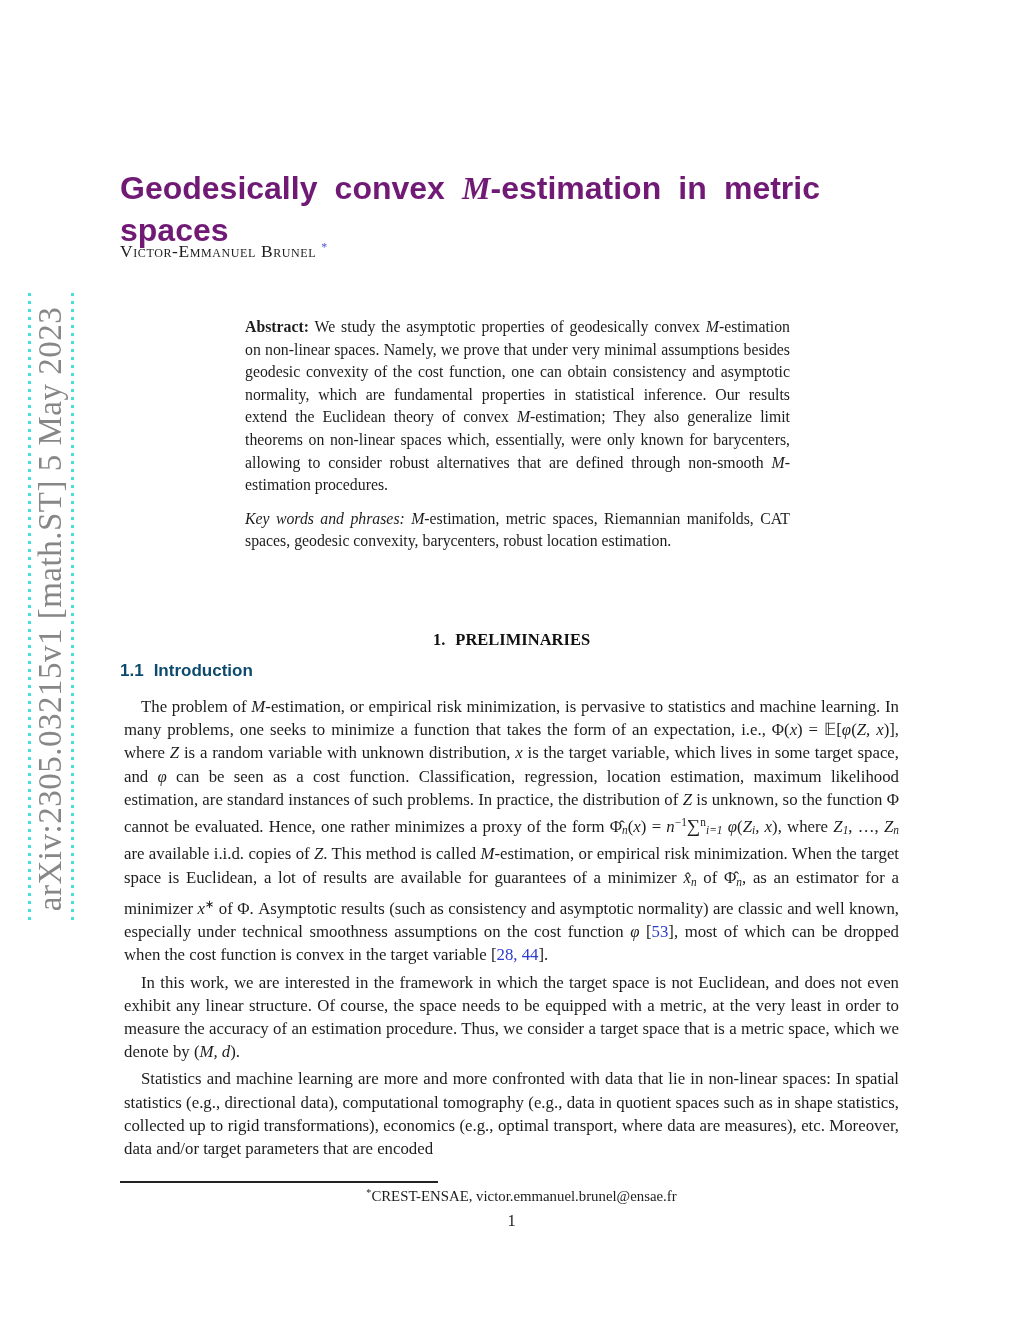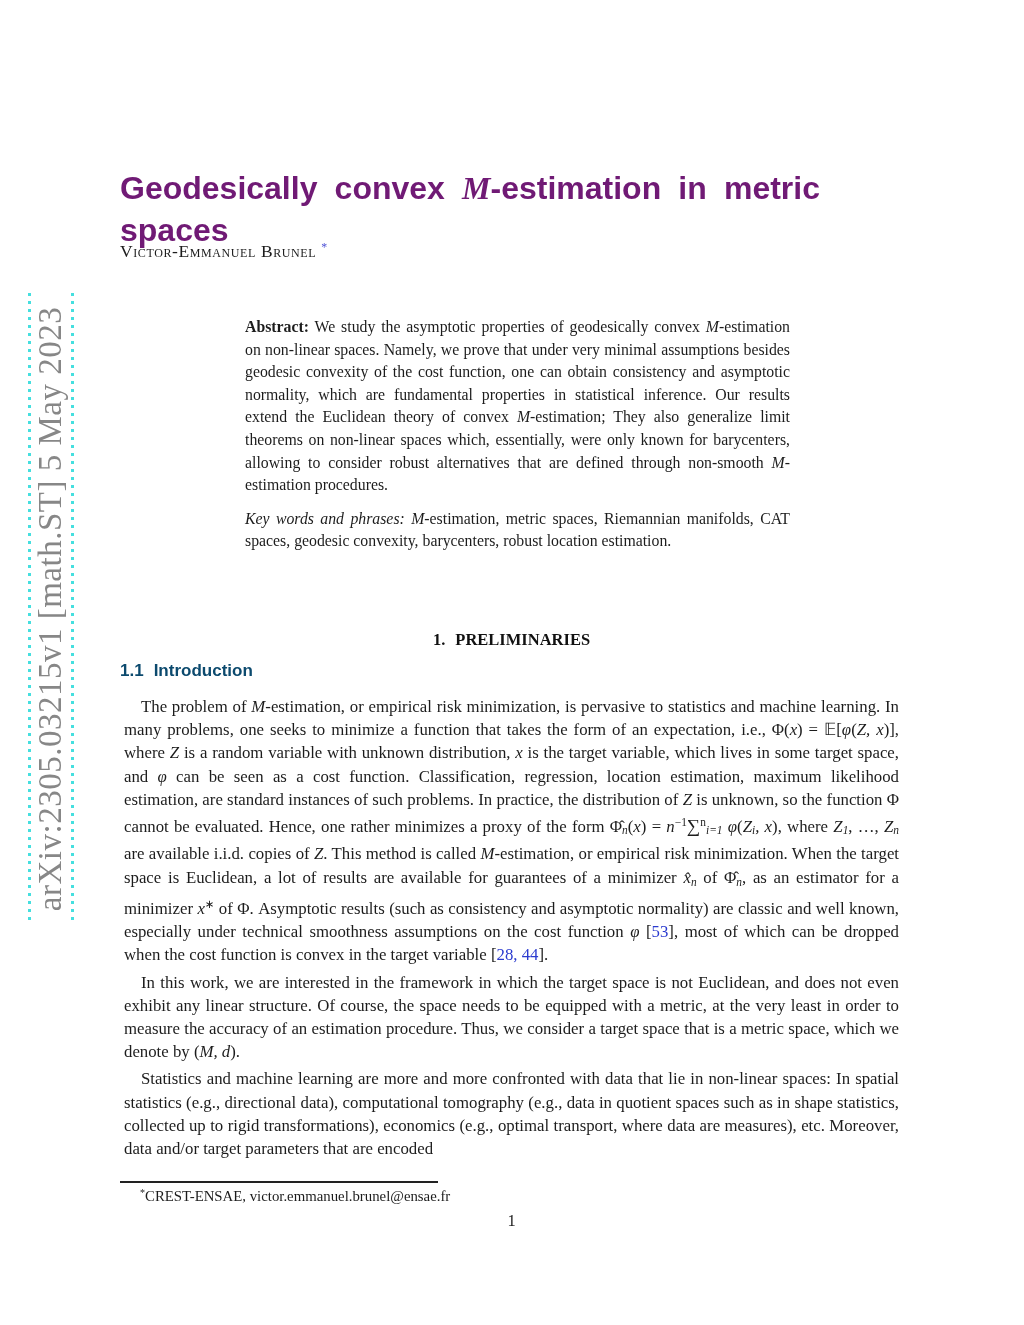--- a/index.html
+++ b/index.html
@@ -57,21 +57,21 @@
 
   
   .seg-m{font-style:italic;}
   .seg-c{color:var(--cite,#2b3bcf);cursor:pointer;}
   .seg-sub{font-size:68%;vertical-align:-0.22em;font-style:italic;}
   .seg-sup{font-size:68%;vertical-align:0.5em;}
   .seg-big{font-size:112%;}
 
   
   .footnote-rule{position:absolute;left:120px;top:1181px;width:318px;border-top:2px solid #222;}
-  .footnote{position:absolute;left:120px;top:1187px;width:783px;font-size:14.8px;padding-left:20px;box-sizing:border-box;}
+  .footnote{position:absolute;left:120px;top:1187px;width:783px;font-size:14.8px;padding-left:20px;box-sizing:border-box;text-align:center;}
   .footnote .fn-marker{font-size:68%;vertical-align:0.5em;}
   .page-number{position:absolute;left:120px;top:1211px;width:783px;text-align:center;font-size:16.5px;}
 </style>
 </head>
 <body>
 
 <div class="page">
 
   <div class="stamp-band">
     <div class="dash-line dash-left"></div>

